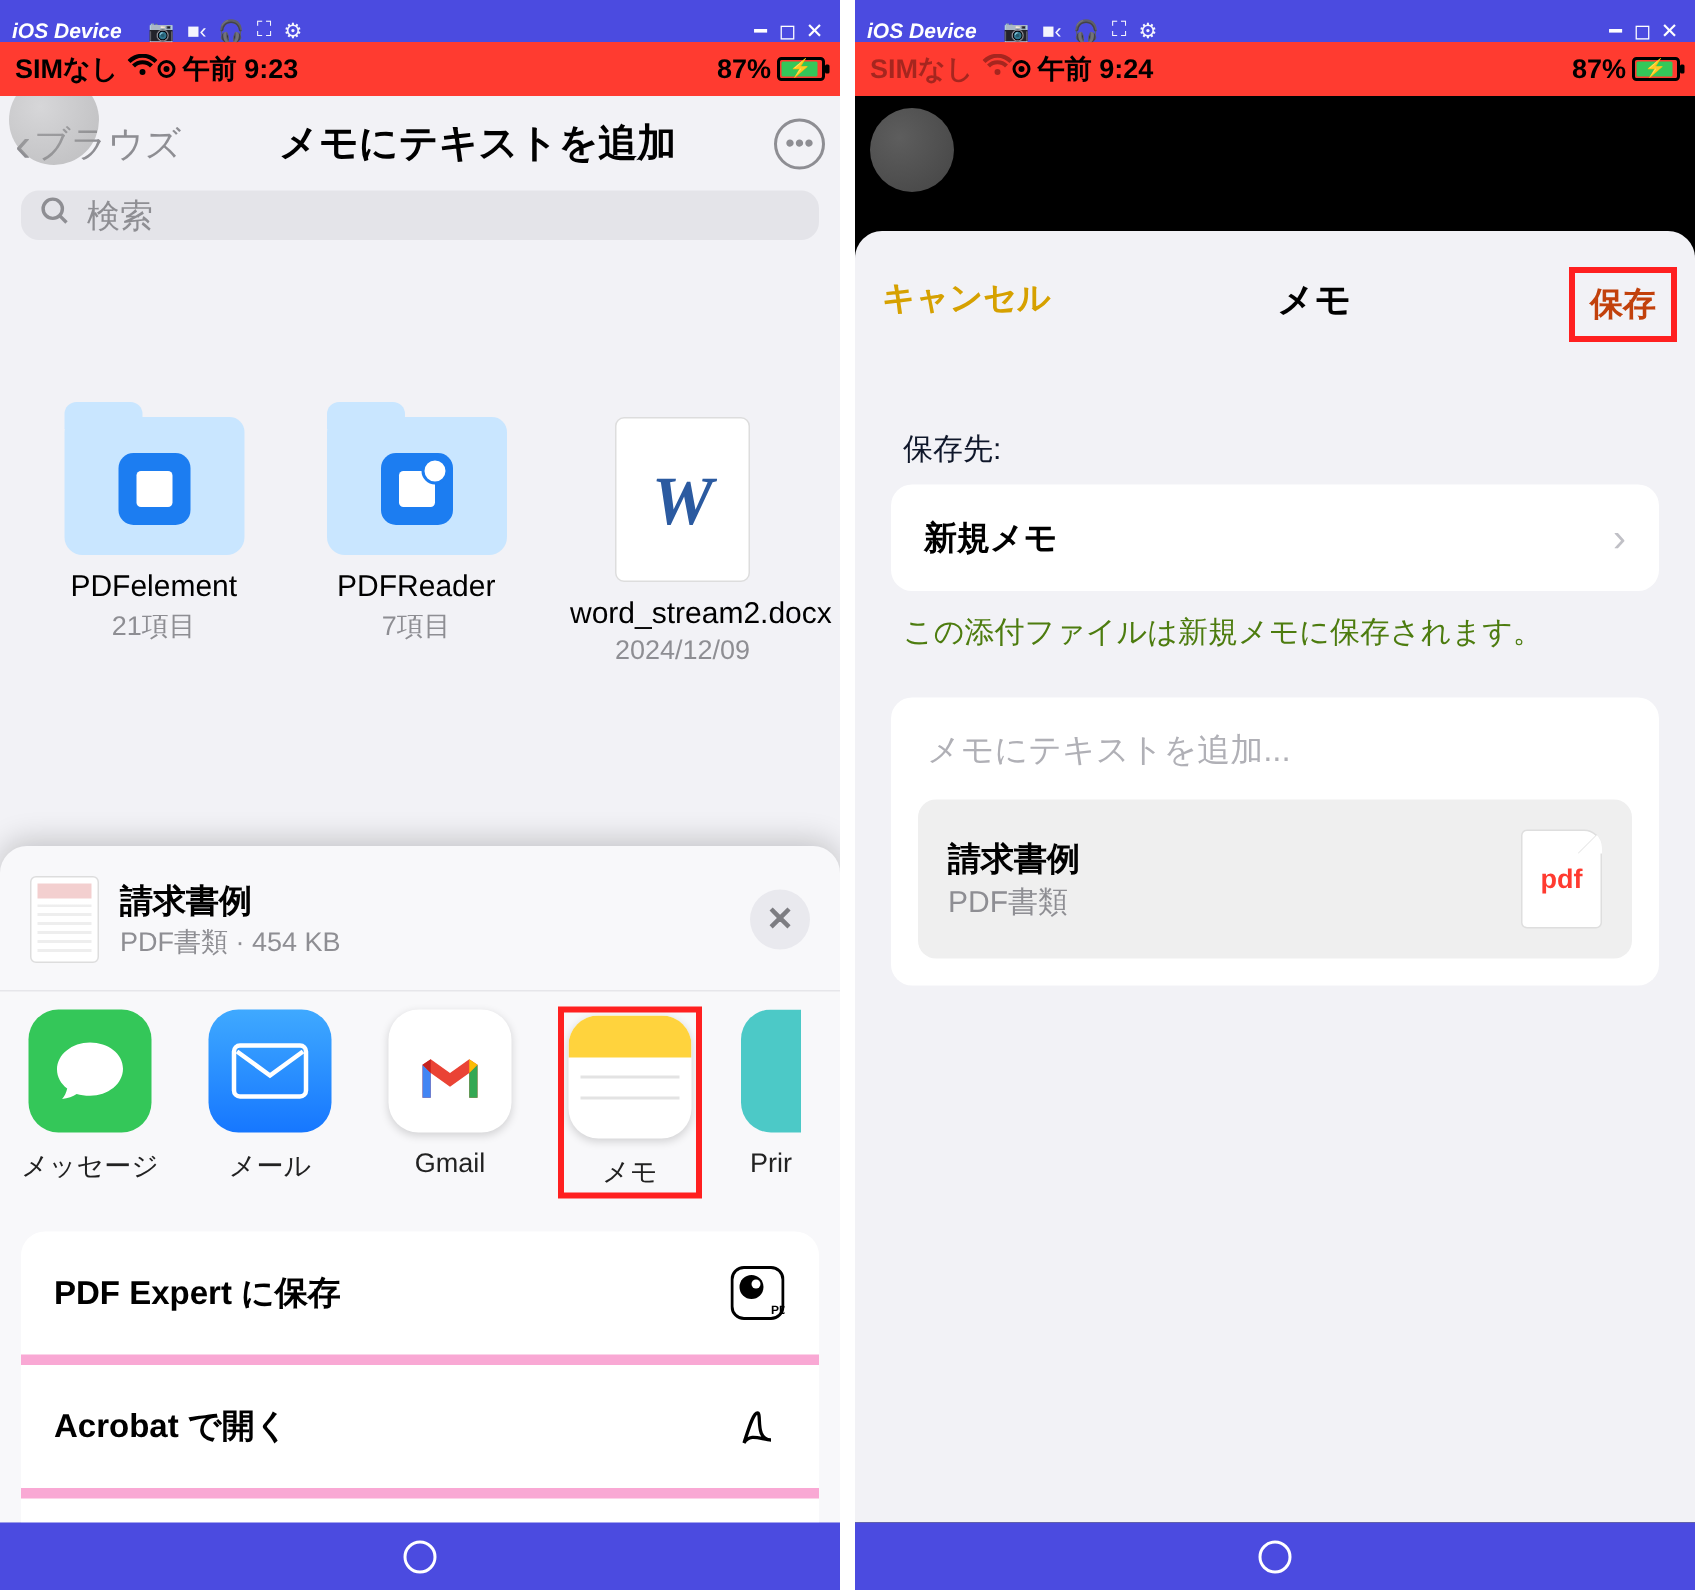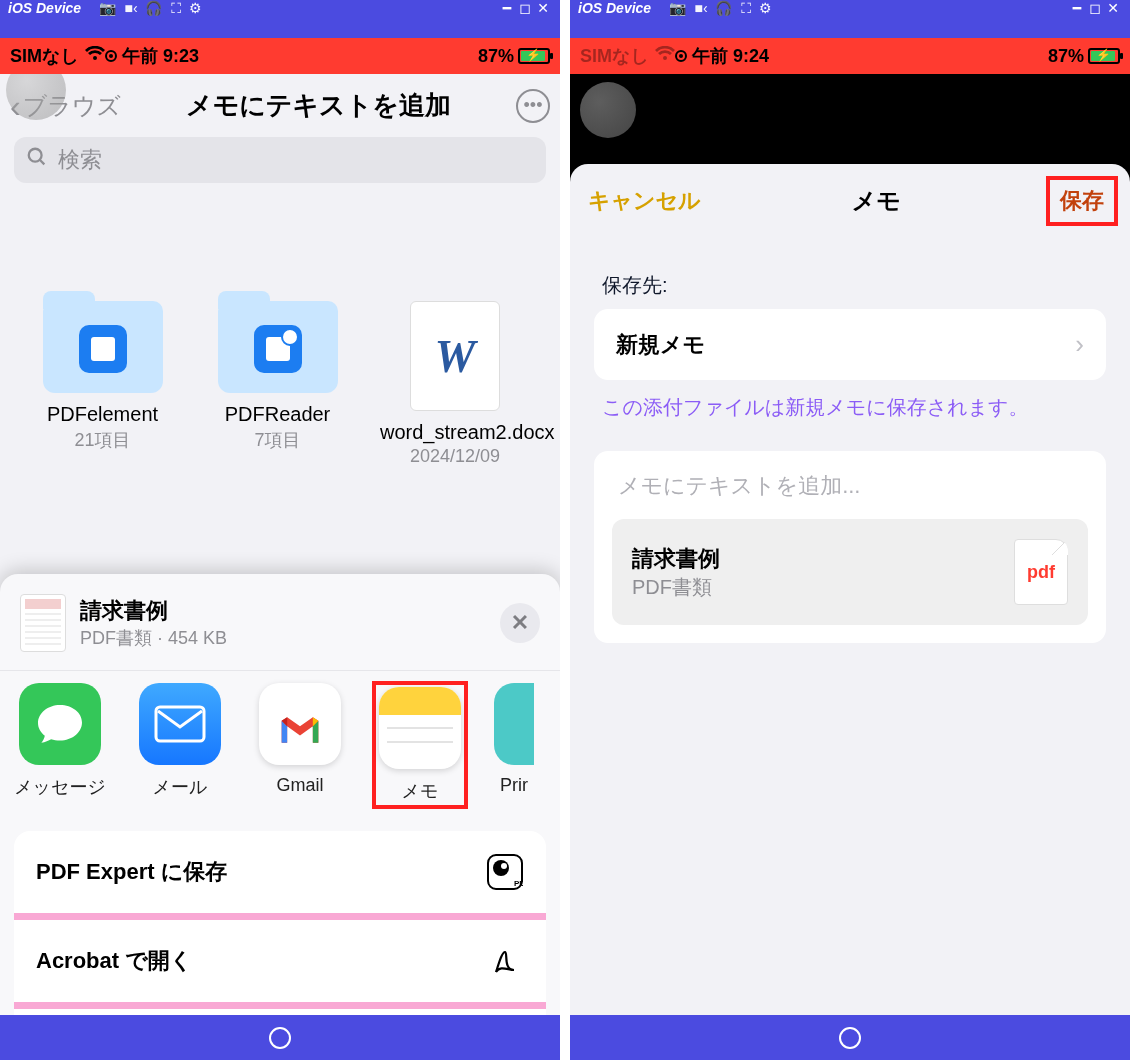--- a/index.html
+++ b/index.html
@@ -1,21 +1,21 @@
 <!DOCTYPE html>
 <html><head>
 <meta charset="utf-8">
 <style>
   * { box-sizing: border-box; margin: 0; padding: 0; }
   body { font-family: -apple-system, "Hiragino Sans", sans-serif; background: #fff; width: 1130px; height: 1060px; display: flex; }
   .phone { width: 560px; height: 1060px; position: relative; overflow: hidden; display: flex; flex-direction: column; }
   .phone.left { margin-right: 10px; }
 
   
-  .emu-bar { height: 38px; background: #4b4be0; display: flex; align-items: flex-start; padding: 0 8px; color: #fff; font-size: 14px; font-style: italic; }
+  .emu-bar { height: 28px; background: #4b4be0; display: flex; align-items: flex-end; padding: 0 8px; color: #fff; font-size: 14px; font-style: italic; }
   .emu-bar .title { font-weight: 600; margin-right: 14px; }
   .emu-bar .ico { margin: 0 4px; font-style: normal; font-size: 14px; opacity: .95; }
   .emu-bar .spacer { flex: 1; }
   .emu-bar .winbtn { width: 18px; text-align: center; font-style: normal; }
 
   
   .status { height: 36px; background: #ff3b30; display: flex; align-items: center; color: #000; font-size: 18px; padding: 0 10px; font-weight: 600; }
   .status .left { display: flex; align-items: center; gap: 6px; }
   .status .center { flex: 1; text-align: left; }
   .status .right { display: flex; align-items: center; gap: 4px; }
@@ -29,21 +29,21 @@
   .batt .bolt { position:absolute; left:50%; top:50%; transform:translate(-50%,-55%); font-size:12px; color:#000; }
 
   
   .back-area { background: #f2f2f6; position: relative; flex: 1; overflow: hidden; }
   .nav { display:flex; align-items:center; padding: 14px 10px 6px; }
   .nav .back { display:flex; align-items:center; color:#8e8e93; font-size: 24px; font-weight:500; }
   .chev-left { font-size: 32px; color:#8e8e93; margin-right: 2px; line-height: 0.5; }
   .nav .ttl { flex:1; text-align:center; font-size: 26px; font-weight:700; color:#000; }
   .nav .more { width:34px; height:34px; border:2px solid #8e8e93; border-radius:50%; display:flex; align-items:center; justify-content:center; color:#8e8e93; font-size:18px; }
   .avatar { position:absolute; left:6px; top:-14px; width:60px; height:60px; border-radius:50%; background: radial-gradient(circle at 35% 35%, #bbb, #888); opacity:.5; }
-  .search { margin: 8px 14px; height: 46px; background:#e4e4e9; border-radius:12px; display:flex; align-items:center; padding:0 12px; color:#8e8e93; font-size:22px; gap:10px; }
+  .search { margin: 8px 14px; height: 33px; background:#e4e4e9; border-radius:12px; display:flex; align-items:center; padding:0 12px; color:#8e8e93; font-size:22px; gap:10px; }
 
   .grid { display:flex; gap: 30px; padding: 110px 30px 0; }
   .folder-col { width: 150px; text-align:center; }
   .folder-icon { width: 120px; height: 92px; background:#c9e6ff; border-radius:10px 10px 12px 12px; margin:0 auto 10px; position:relative; }
   .folder-icon::before { content:""; position:absolute; top:-10px; left:0; width:52px; height:18px; background:#c9e6ff; border-radius:8px 8px 0 0; }
   .app-badge { position:absolute; left:50%; top:52%; transform:translate(-50%,-50%); width:48px; height:48px; background:#1c7df1; border-radius:10px; display:flex; align-items:center; justify-content:center; }
   .app-badge .inner { width:24px; height:24px; background:#fff; border-radius:3px; position:relative; }
   .app-badge.reader::after { content:""; position:absolute; right:3px; top:3px; width:14px; height:14px; background:#fff; border-radius:50%; border:2px solid #1c7df1; }
   .folder-name { font-size:20px; color:#000; font-weight:500; }
   .folder-sub { font-size:18px; color:#8e8e93; margin-top:2px; }
@@ -73,30 +73,30 @@
   .app-cell .label { font-size:18px; color:#222; }
   .app-cell.highlighted { outline: 4px solid #ff2020; outline-offset: -2px; padding: 4px 0; }
 
   .option-list { background:#fff; margin: 12px 14px 0; border-radius:16px; overflow:hidden; }
   .opt { display:flex; align-items:center; justify-content:space-between; padding: 22px 22px; font-size:22px; font-weight:600; border-bottom:7px solid #f9a8d4; }
   .opt:last-child { border-bottom:0; }
   .opt .picon { width:38px; height:38px; display:flex; align-items:center; justify-content:center; }
   .right-overlay { position:absolute; left:0; right:0; top:66px; bottom:45px; background:transparent; }
   .sheet2 { position:absolute; left:0; right:0; top:24px; bottom:0; background:#f2f2f6; border-radius: 18px 18px 0 0; }
   .avatar2 { position:absolute; left:10px; top:-58px; width:56px; height:56px; border-radius:50%; background: radial-gradient(circle at 35% 35%, #bbb, #888); opacity:.5; }
-  .hdr2 { display:flex; align-items:center; padding: 18px 18px; }
+  .hdr2 { display:flex; padding: 30px 18px; }
   .hdr2 .cancel { color:#d6a100; font-size:22px; font-weight:600; }
   .hdr2 .mid { flex:1; text-align:center; font-size:24px; font-weight:700; }
   .hdr2 .save { color:#c2410c; font-size:22px; font-weight:700; padding:4px 8px; }
   .save-box { outline:4px solid #ff2020; outline-offset: 2px; }
 
   .section-label { font-size:20px; color:#0f172a; padding: 34px 32px 10px; }
   .dest { background:#fff; margin: 0 24px; border-radius:14px; display:flex; align-items:center; justify-content:space-between; padding: 20px 22px; font-size:22px; font-weight:700; }
   .dest .chev { color:#c0c0c6; font-size:26px; font-weight: 400; }
-  .note-sub { font-size:20px; color:#8b5cf6; padding: 14px 32px 30px; }
+  .note-sub { font-size:20px; color:#4d7c0f; padding: 14px 32px 30px; }
 
   .note-card { background:#fff; margin:0 24px; border-radius:14px; padding: 18px; }
   .addtxt { color:#b0b0b6; font-size:22px; padding: 2px 6px 18px; }
   .attach { background:#efefef; border-radius:12px; display:flex; align-items:center; padding:20px; gap:16px; }
   .attach .info2 .n { font-size:22px; font-weight:700; }
   .attach .info2 .s { font-size:20px; color:#8e8e93; }
   .attach .pdfico { margin-left:auto; width:54px; height:66px; background:#fff; border-radius:4px 12px 4px 4px; border:1px solid #dedede; display:flex; align-items:center; justify-content:center; color:#ff3b30; font-weight:700; font-size:18px; position:relative; }
   .attach .pdfico::before { content:""; position:absolute; right:-1px; top:-1px; width:16px; height:16px; background:linear-gradient(135deg, transparent 48%, #dedede 50%, #fff 52%); border-top-right-radius:12px; }
 
   

